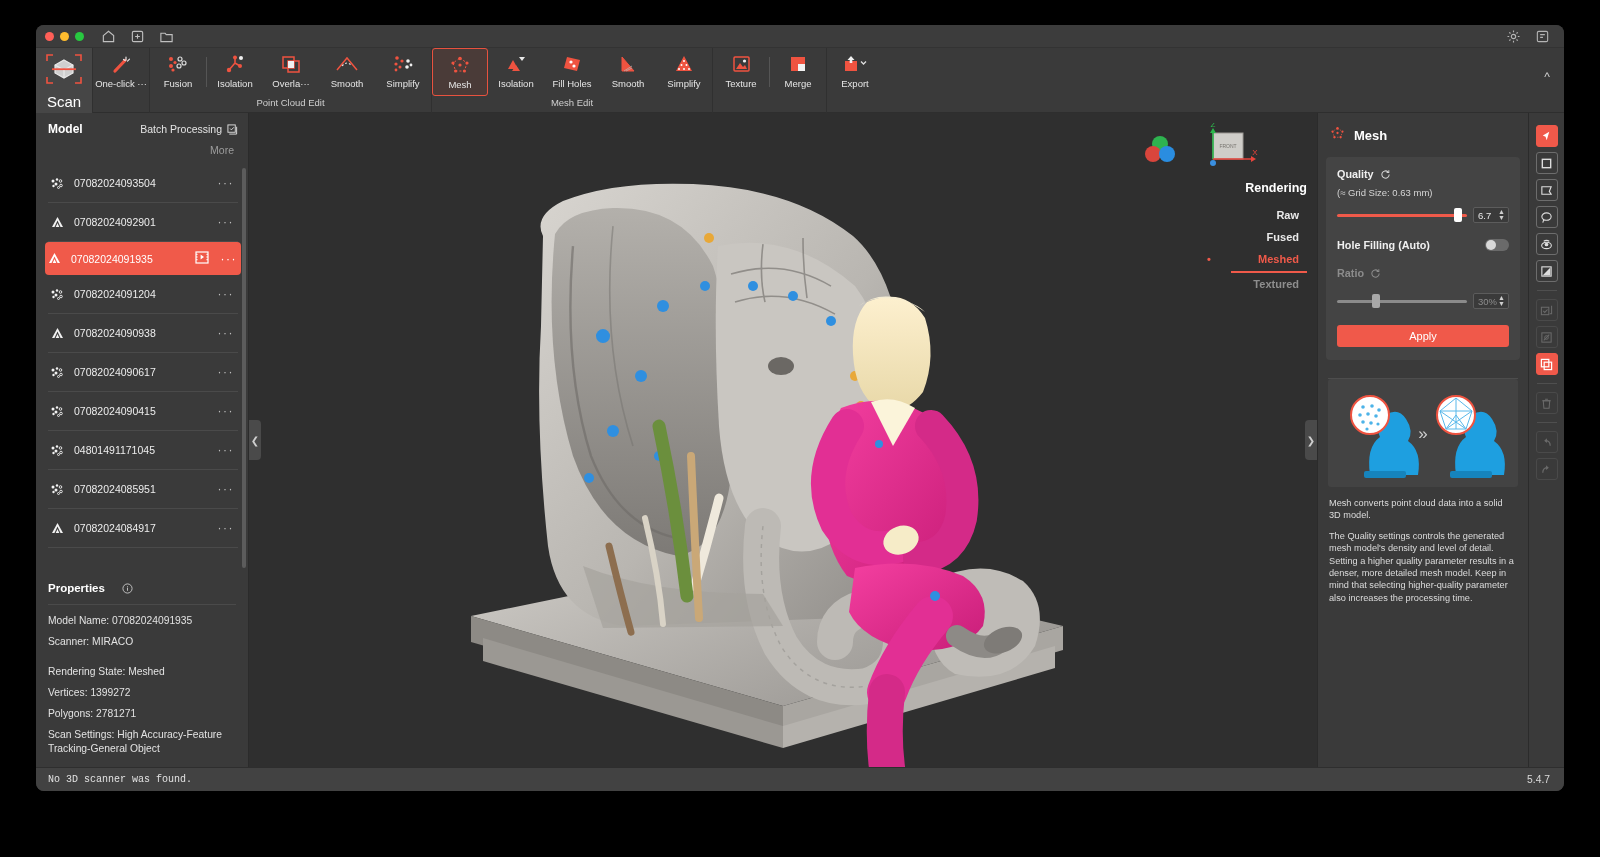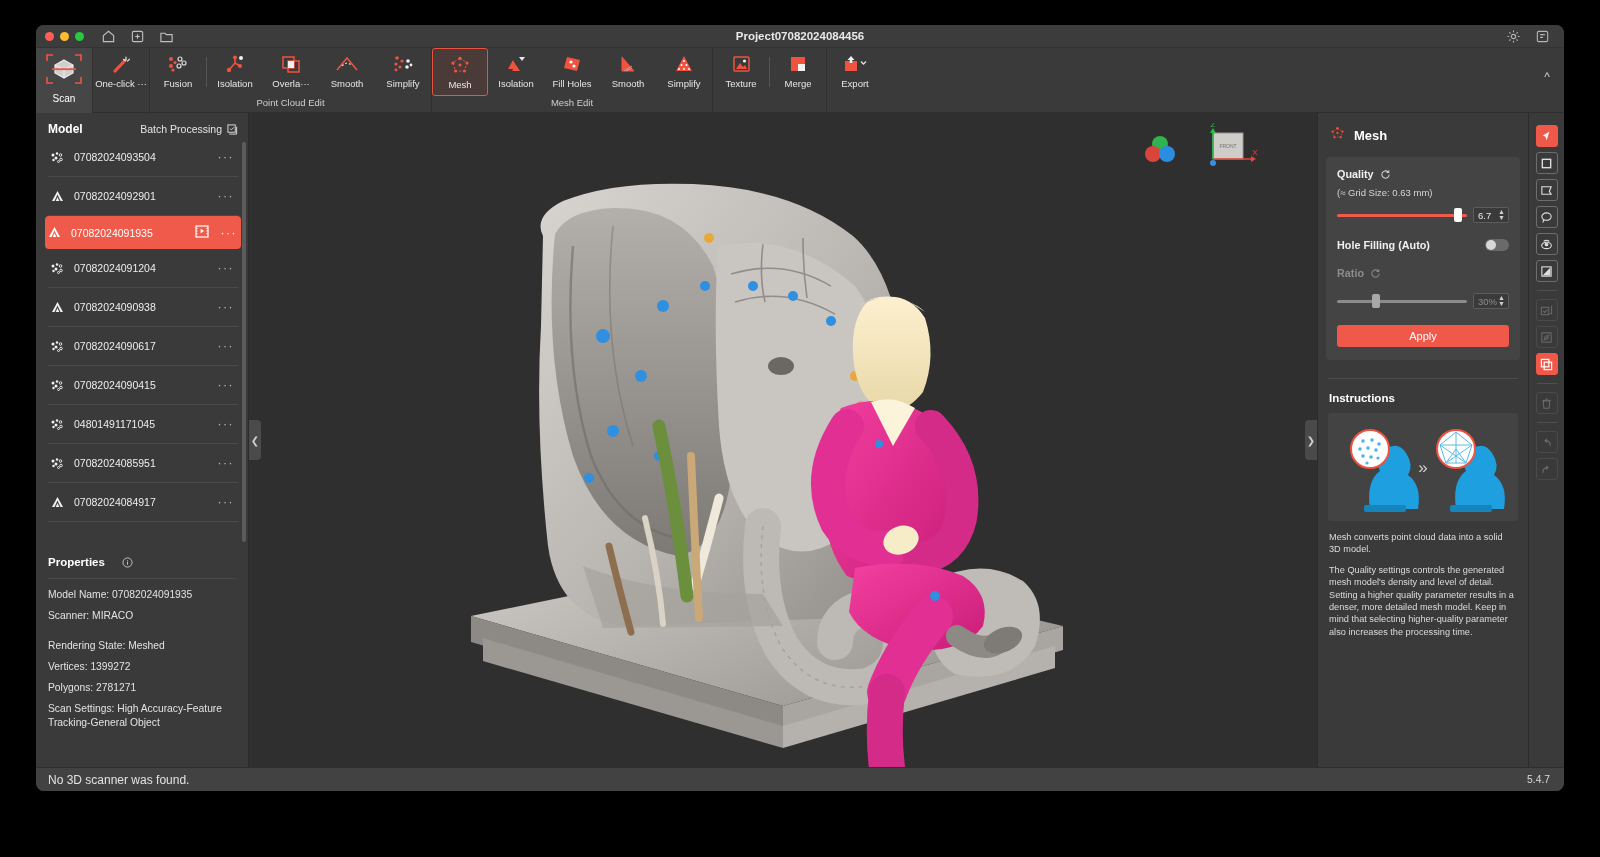--- a/index.html
+++ b/index.html
@@ -63,21 +63,21 @@
   .rb-btn .lbl { font-size: 9.5px; color: #e6e6e6; margin-top: 3px; white-space: nowrap; }
   .rb-btn.sel { border: 1px solid #e8523f; background: #4a3b38; }
   .rb-sep { width: 1px; background: #555; height: 30px; margin-top: 9px; align-self: flex-start; }
   .rb-divider { width: 1px; background: #303030; height: 65px; }
 
   .scan-cell {
     width: 56px; background: #464646; height: 65px;
     display: flex; flex-direction: column; align-items: center;
     padding-top: 3px; cursor: pointer;
   }
-  .scan-cell .lbl { font-size: 10px; color: #fff; margin-top: 2px; }
+  .scan-cell .lbl { font-size: 15px; color: #fff; margin-top: 2px; }
 
   .ribbon-collapse {
     position: absolute; right: 14px; top: 22px;
     color: #cfcfcf; font-size: 12px; cursor: pointer;
   }
 
   
   .body { flex: 1; display: flex; min-height: 0; position: relative; }
 
   
@@ -201,21 +201,21 @@
   }
   .rail-btn.on { background: #f0594a; border-color: #f0594a; }
   .rail-btn.off { border-color: #5a5a5a; opacity: .5; }
   .rail-sep { width: 20px; height: 1px; background: #4f4f4f; margin: 3px 0; }
 
   
   .status {
     height: 24px; background: #424242; display: flex; align-items: center;
     flex: none; border-top: 1px solid #2e2e2e; position: relative;
   }
-  .status .msg { font-size: 12px; color: #e2e2e2; margin-left: 12px; }
+  .status .msg { font-size: 10px; color: #e2e2e2; margin-left: 12px; font-family: Liberation Mono, monospace; }
   .status .ver { font-size: 10.3px; color: #dcdcdc; margin-left: auto; margin-right: 14px; }
 </style>
 </head>
 <body>
 
 <div class="app">
 
   <div class="titlebar">
     <div class="traffic">
       <div class="dot r"></div>
@@ -227,21 +227,20 @@
           <path d="M2.5 7L8 2.5 13.5 7v6.5h-11z"></path>
         </svg>
       <svg class="tb-ic" viewBox="0 0 16 16" fill="none" stroke="#d8d8d8" stroke-width="1.2">
           <rect x="2.5" y="2.5" width="11" height="11" rx="1.5"></rect>
           <path d="M8 5.5v5M5.5 8h5"></path>
         </svg>
       <svg class="tb-ic" viewBox="0 0 16 16" fill="none" stroke="#d8d8d8" stroke-width="1.2">
           <path d="M2 4.5h4.5l1.2 1.5H14v7.5H2z"></path>
         </svg>
     </div>
-    <div class="tb-title">Project07082024084456</div>
     <div class="tb-right">
       <svg class="tb-ic" viewBox="0 0 16 16" fill="none" stroke="#c9c9c9" stroke-width="1.2">
           <circle cx="8" cy="8" r="2.3"></circle>
           <path d="M8 1.6v1.8M8 12.6v1.8M1.6 8h1.8M12.6 8h1.8M3.5 3.5l1.3 1.3M11.2 11.2l1.3 1.3M12.5 3.5l-1.3 1.3M4.8 11.2l-1.3 1.3"></path>
         </svg>
       <svg class="tb-ic" viewBox="0 0 16 16" fill="none" stroke="#c9c9c9" stroke-width="1.2">
           <rect x="2.5" y="2.5" width="11" height="11" rx="1.5"></rect>
           <path d="M5.5 6h5M5.5 9h3"></path>
         </svg>
     </div>
@@ -496,20 +495,21 @@
         <span class="title">Model</span>
         <span class="batch">
           <span>Batch Processing</span>
           <svg width="11" height="11" viewBox="0 0 12 12">
               <rect x="1" y="1" width="8" height="8" fill="none" stroke="#e2e2e2" stroke-width="1"></rect>
               <path d="M3.5 5l1.3 1.4L7.5 3.6" fill="none" stroke="#e2e2e2" stroke-width="1"></path>
               <path d="M10.5 3v8h-8" fill="none" stroke="#e2e2e2" stroke-width="1"></path>
             </svg>
         </span>
       </div>
+      <div class="more-row"><span>More</span></div>
 
       <div class="model-list">
         <div class="scroll-thumb"></div>
 
         <div class="mrow">
           <svg width="15" height="15" viewBox="0 0 15 15">
               <g fill="#f2f2f2">
                 <circle cx="3" cy="5" r="1.5"></circle>
                 <circle cx="7" cy="3.5" r="1.2"></circle>
                 <circle cx="6" cy="8" r="1.5"></circle>
@@ -833,20 +833,28 @@
         <text x="39" y="25" font-size="5" fill="#77746f" text-anchor="middle" font-family="Liberation Sans, sans-serif">FRONT</text>
         <path d="M24 36 V8" stroke="#2db84d" stroke-width="1.6"></path>
         <path d="M24 5 l-3 5 h6z" fill="#2db84d"></path>
         <text x="24" y="4" font-size="8" fill="#2db84d" text-anchor="middle" font-family="Liberation Sans, sans-serif">Z</text>
         <path d="M24 36 H64" stroke="#e8453c" stroke-width="1.6"></path>
         <path d="M67 36 l-5 -3 v6z" fill="#e8453c"></path>
         <text x="66" y="32" font-size="8" fill="#e8453c" text-anchor="middle" font-family="Liberation Sans, sans-serif">X</text>
         <circle cx="24" cy="40" r="3" fill="#3a8fe0"></circle>
       </svg>
 
+      <div class="render-panel">
+        <div class="render-title">Rendering</div>
+        <div class="rstate">Raw</div>
+        <div class="rstate">Fused</div>
+        <div class="rstate sel">Meshed</div>
+        <div class="render-underline"></div>
+        <div class="rstate dim">Textured</div>
+      </div>
     </div>
 
     <div class="right">
       <div class="rp-head">
         <span>
           <svg width="17" height="16" viewBox="0 0 24 22">
               <g stroke="#ef5340" stroke-width="1" fill="none" stroke-dasharray="2 2">
                 <path d="M12 4l7 5-2.6 8h-8.8L5 9z"></path>
               </g>
               <g fill="#ef5340">
@@ -902,21 +910,20 @@
           <div class="numbox dim">
             <span>30%</span>
             <span class="spin">▲<br>▼</span>
           </div>
         </div>
 
         <button class="apply">Apply</button>
       </div>
 
       <div class="rp-hr"></div>
-      <div class="instr-t">Instructions</div>
       <div class="instr-img">
         <svg width="178" height="100" viewBox="0 0 178 100">
 
           <g>
             <path d="M36 92 q-4-28 10-38 q-6-14 6-22 q12-8 20 4 q8 12 2 22 q14 10 10 34 z" fill="#1e9fe0"></path>
             <rect x="30" y="88" width="42" height="7" rx="2" fill="#1684bd"></rect>
             <circle cx="36" cy="32" r="19" fill="#fff" stroke="#ef5340" stroke-width="2"></circle>
             <g fill="#4db3e8">
                 <circle cx="29" cy="24" r="1.8"></circle>
                 <circle cx="38" cy="23" r="1.8"></circle>

